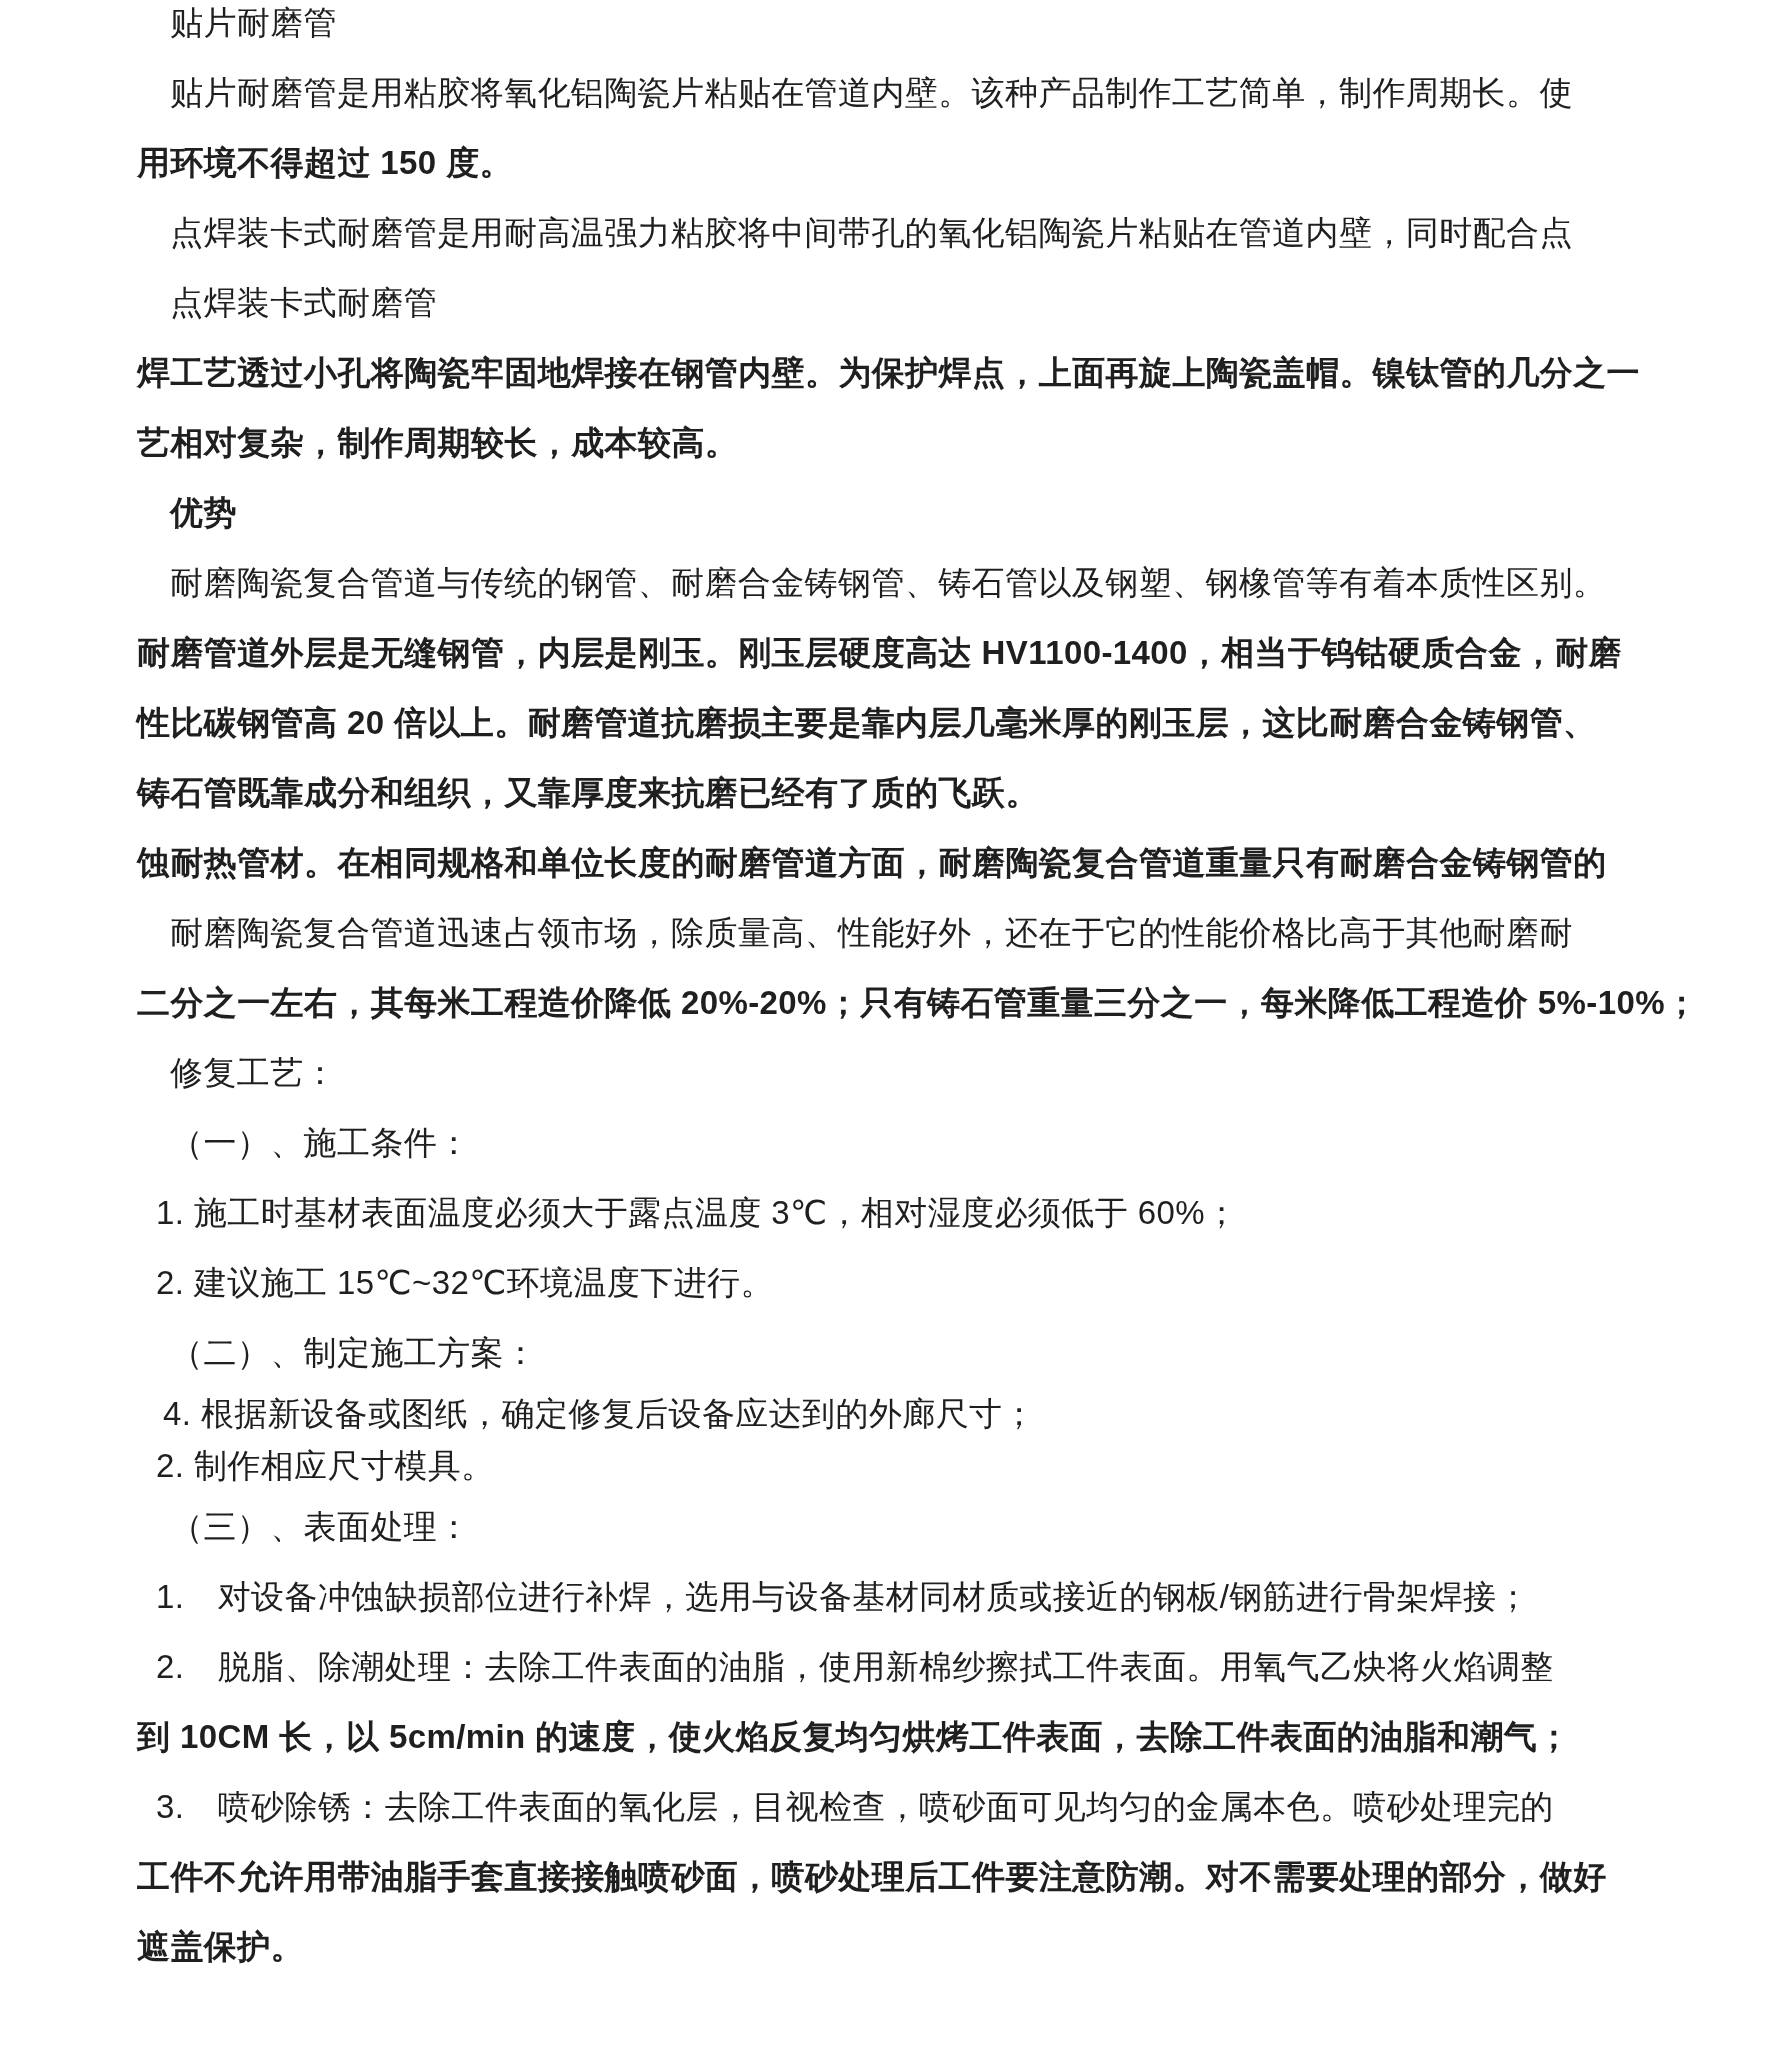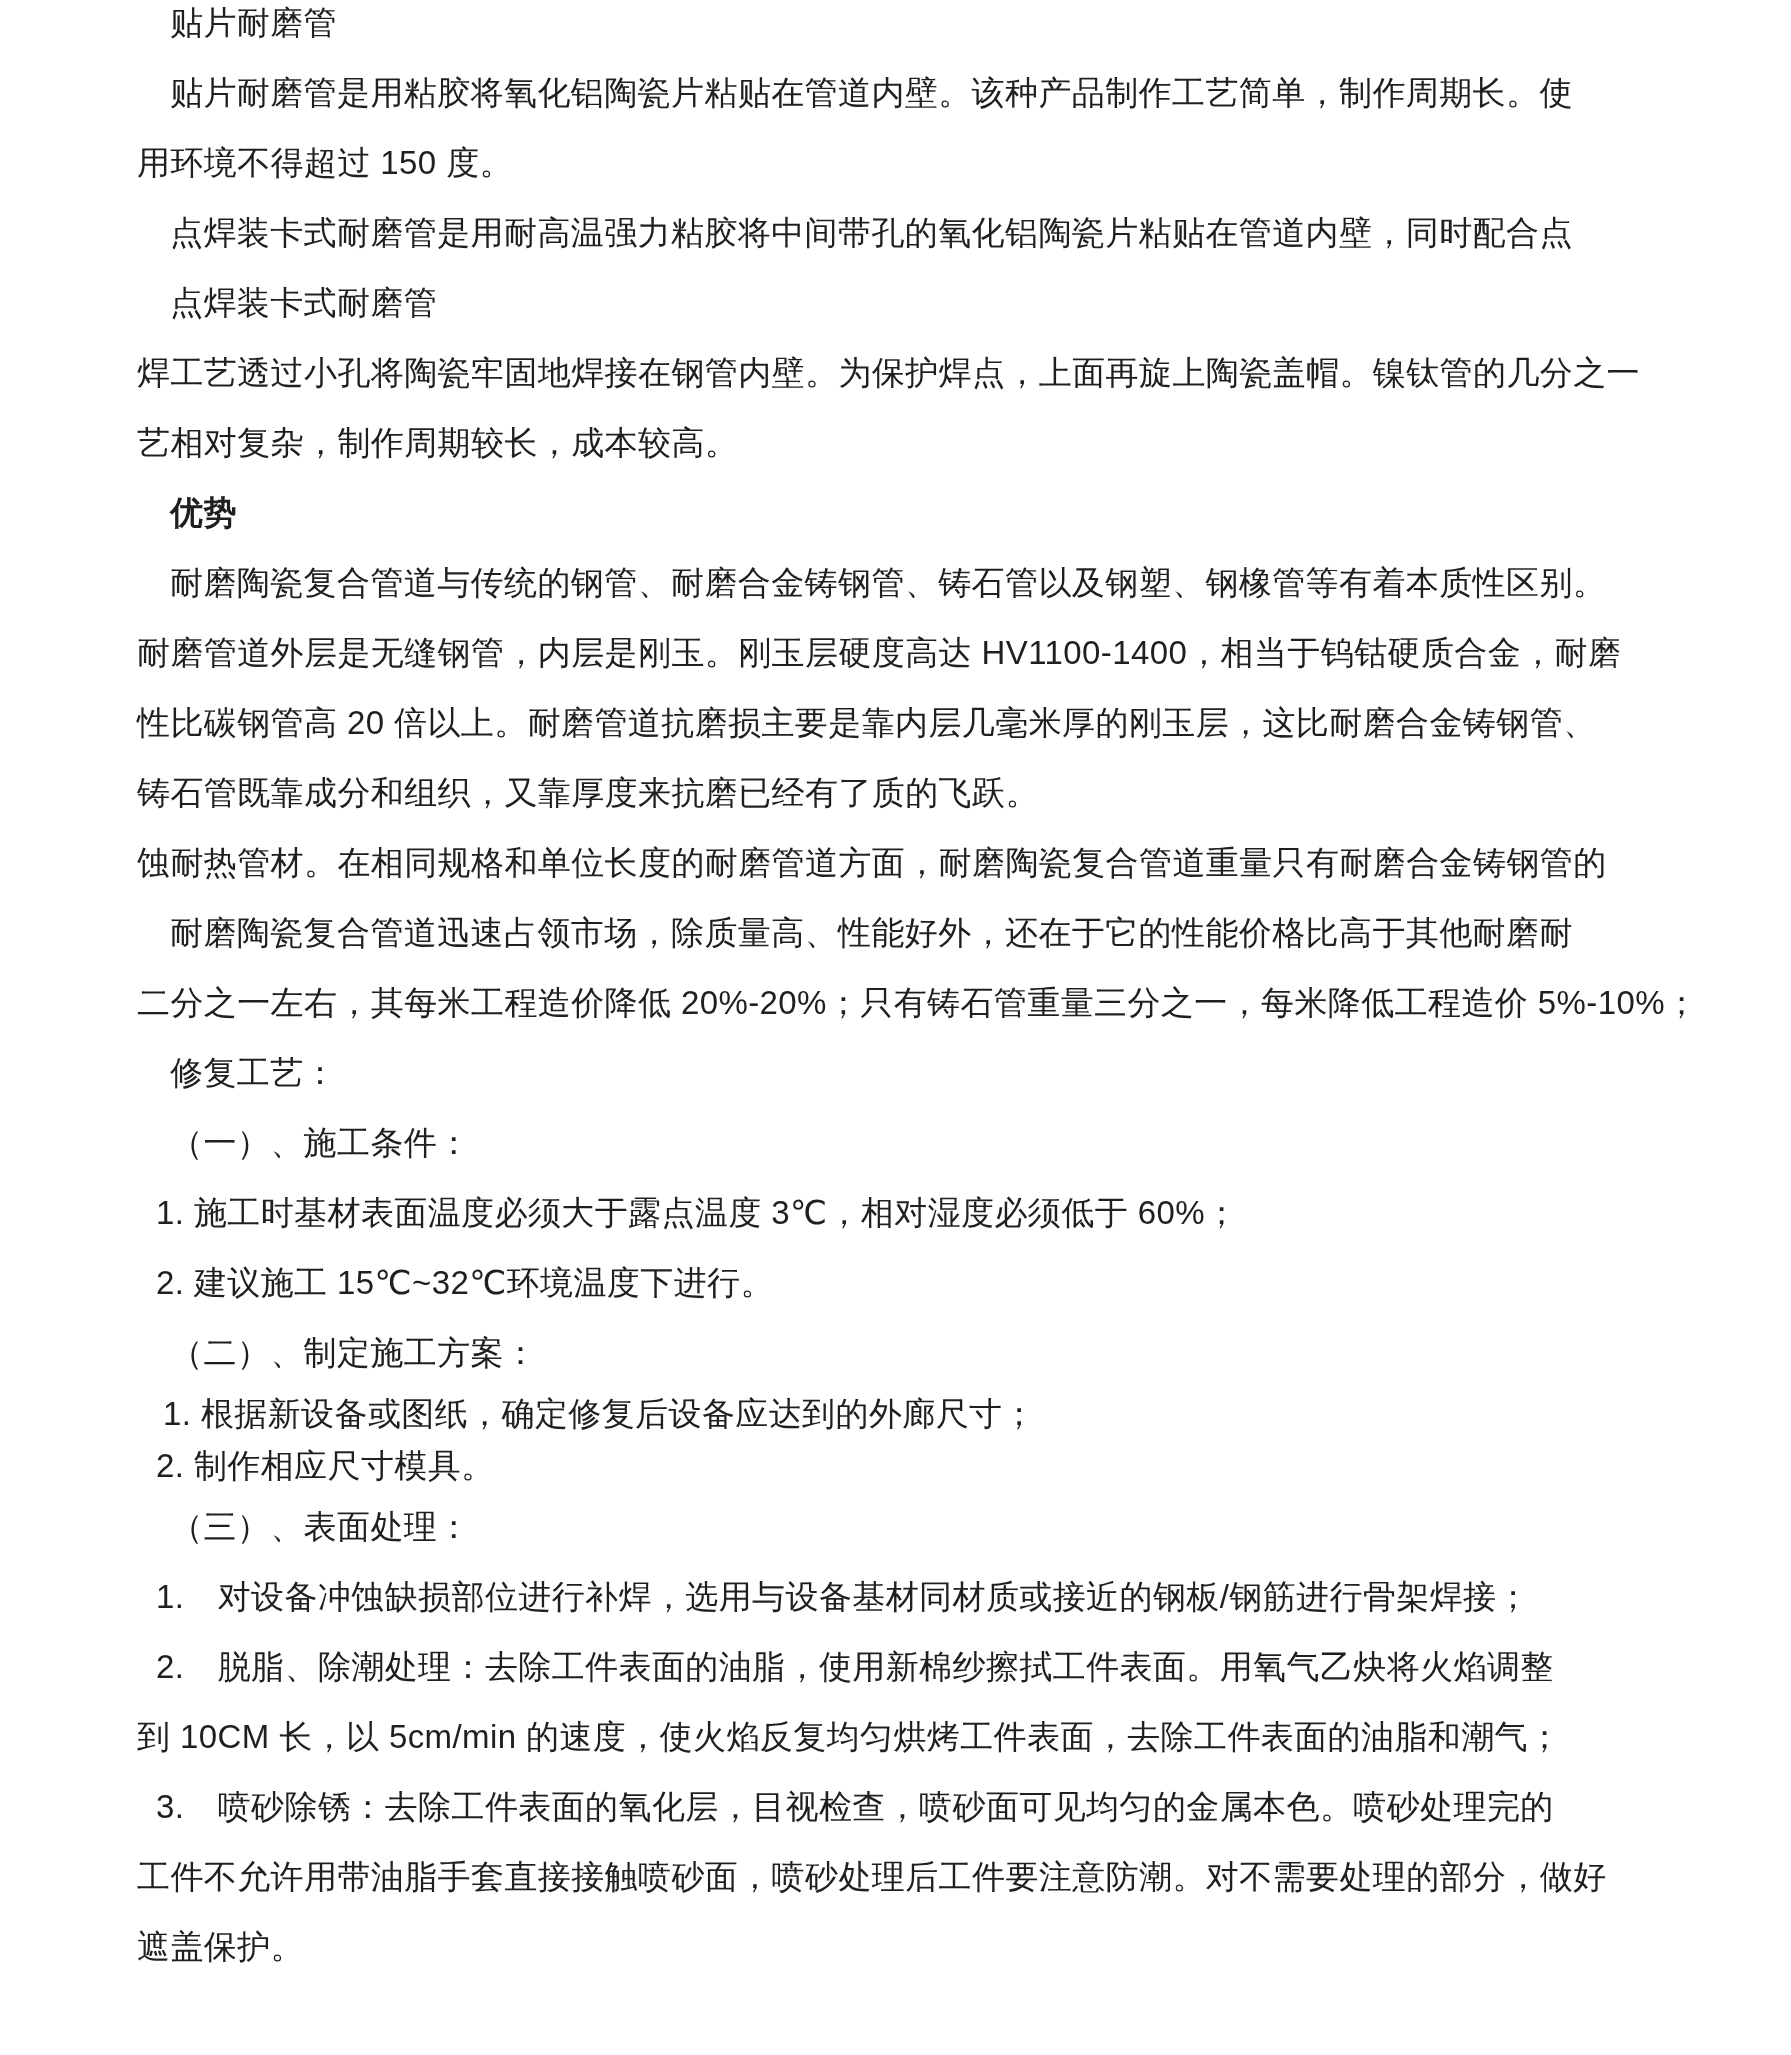--- a/index.html
+++ b/index.html
@@ -24,21 +24,21 @@
     letter-spacing: 0.4px;
   }
   .line {
     margin: 0;
     padding: 0;
     white-space: nowrap;
   }
   .ind1  { text-indent: 33px; }
   .ind09 { text-indent: 26px; }
   .ind06 { text-indent: 19px; }
-  .cont  { text-indent: 0; }
+  .cont  { text-indent: 0; font-weight: bold; }
   .tight { line-height: 52px; }
   .bold  { font-weight: bold; }
 </style>
 </head>
 <body>
 
 <div class="doc">
   <p class="line ind1">贴片耐磨管</p>
   <p class="line ind1">贴片耐磨管是用粘胶将氧化铝陶瓷片粘贴在管道内壁。该种产品制作工艺简单，制作周期长。使</p>
   <p class="line cont">用环境不得超过 150 度。</p>
@@ -52,21 +52,21 @@
   <p class="line cont">性比碳钢管高 20 倍以上。耐磨管道抗磨损主要是靠内层几毫米厚的刚玉层，这比耐磨合金铸钢管、</p>
   <p class="line cont">铸石管既靠成分和组织，又靠厚度来抗磨已经有了质的飞跃。</p>
   <p class="line cont">蚀耐热管材。在相同规格和单位长度的耐磨管道方面，耐磨陶瓷复合管道重量只有耐磨合金铸钢管的</p>
   <p class="line ind1">耐磨陶瓷复合管道迅速占领市场，除质量高、性能好外，还在于它的性能价格比高于其他耐磨耐</p>
   <p class="line cont">二分之一左右，其每米工程造价降低 20%-20%；只有铸石管重量三分之一，每米降低工程造价 5%-10%；</p>
   <p class="line ind1">修复工艺：</p>
   <p class="line ind1">（一）、施工条件：</p>
   <p class="line ind06">1. 施工时基材表面温度必须大于露点温度 3℃，相对湿度必须低于 60%；</p>
   <p class="line ind06">2. 建议施工 15℃~32℃环境温度下进行。</p>
   <p class="line ind1">（二）、制定施工方案：</p>
-  <p class="line ind09 tight">1. 根据新设备或图纸，确定修复后设备应达到的外廊尺寸；</p>
+  <p class="line ind09 tight">4. 根据新设备或图纸，确定修复后设备应达到的外廊尺寸；</p>
   <p class="line ind06 tight">2. 制作相应尺寸模具。</p>
   <p class="line ind1">（三）、表面处理：</p>
   <p class="line ind06">1.　对设备冲蚀缺损部位进行补焊，选用与设备基材同材质或接近的钢板/钢筋进行骨架焊接；</p>
   <p class="line ind06">2.　脱脂、除潮处理：去除工件表面的油脂，使用新棉纱擦拭工件表面。用氧气乙炔将火焰调整</p>
   <p class="line cont">到 10CM 长，以 5cm/min 的速度，使火焰反复均匀烘烤工件表面，去除工件表面的油脂和潮气；</p>
   <p class="line ind06">3.　喷砂除锈：去除工件表面的氧化层，目视检查，喷砂面可见均匀的金属本色。喷砂处理完的</p>
   <p class="line cont">工件不允许用带油脂手套直接接触喷砂面，喷砂处理后工件要注意防潮。对不需要处理的部分，做好</p>
   <p class="line cont">遮盖保护。</p>
 </div>
 

